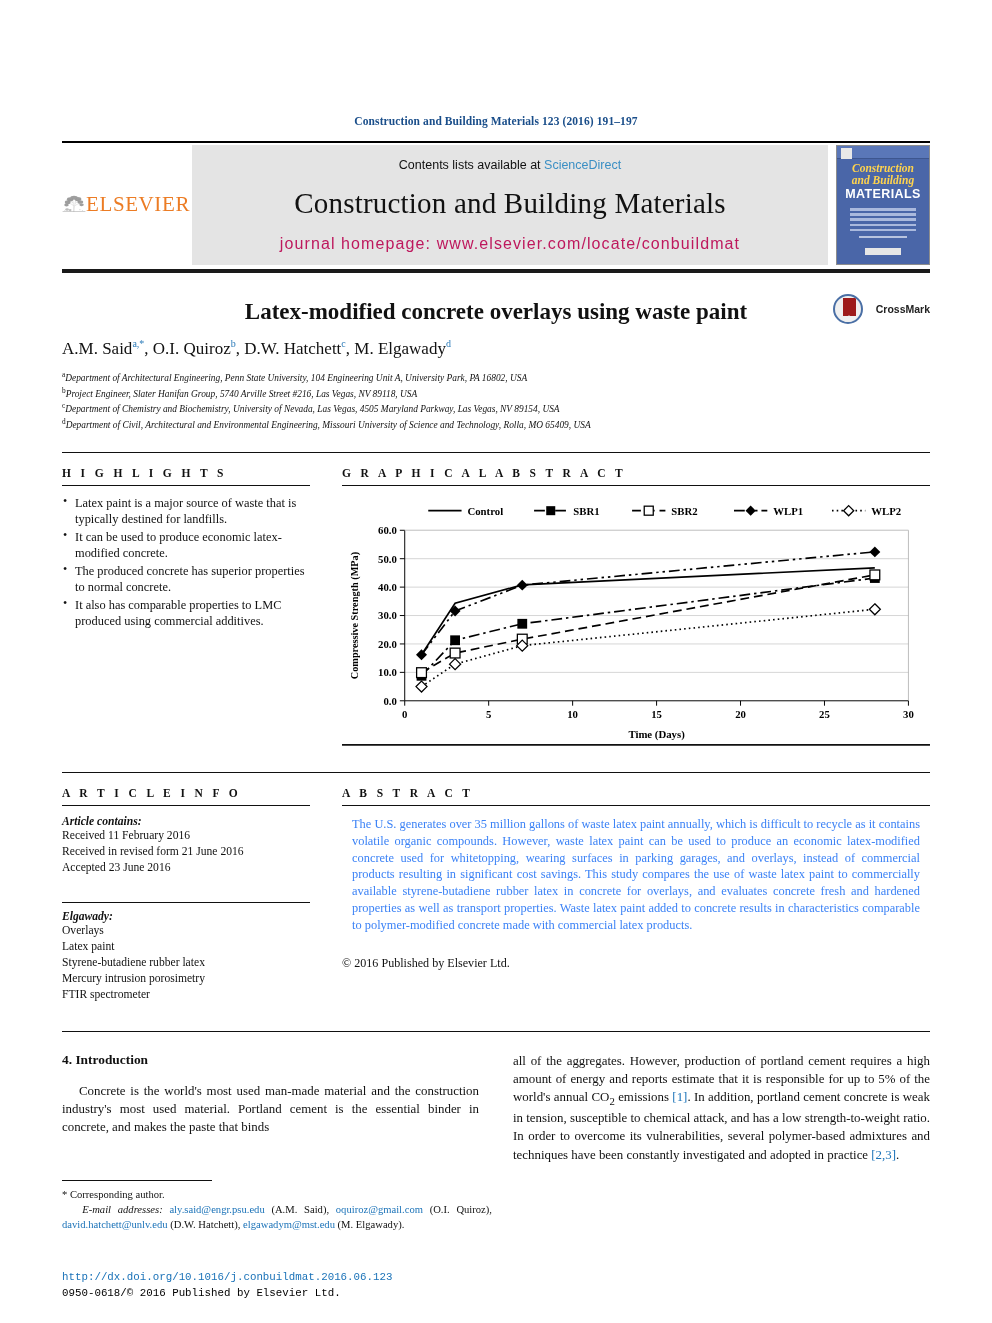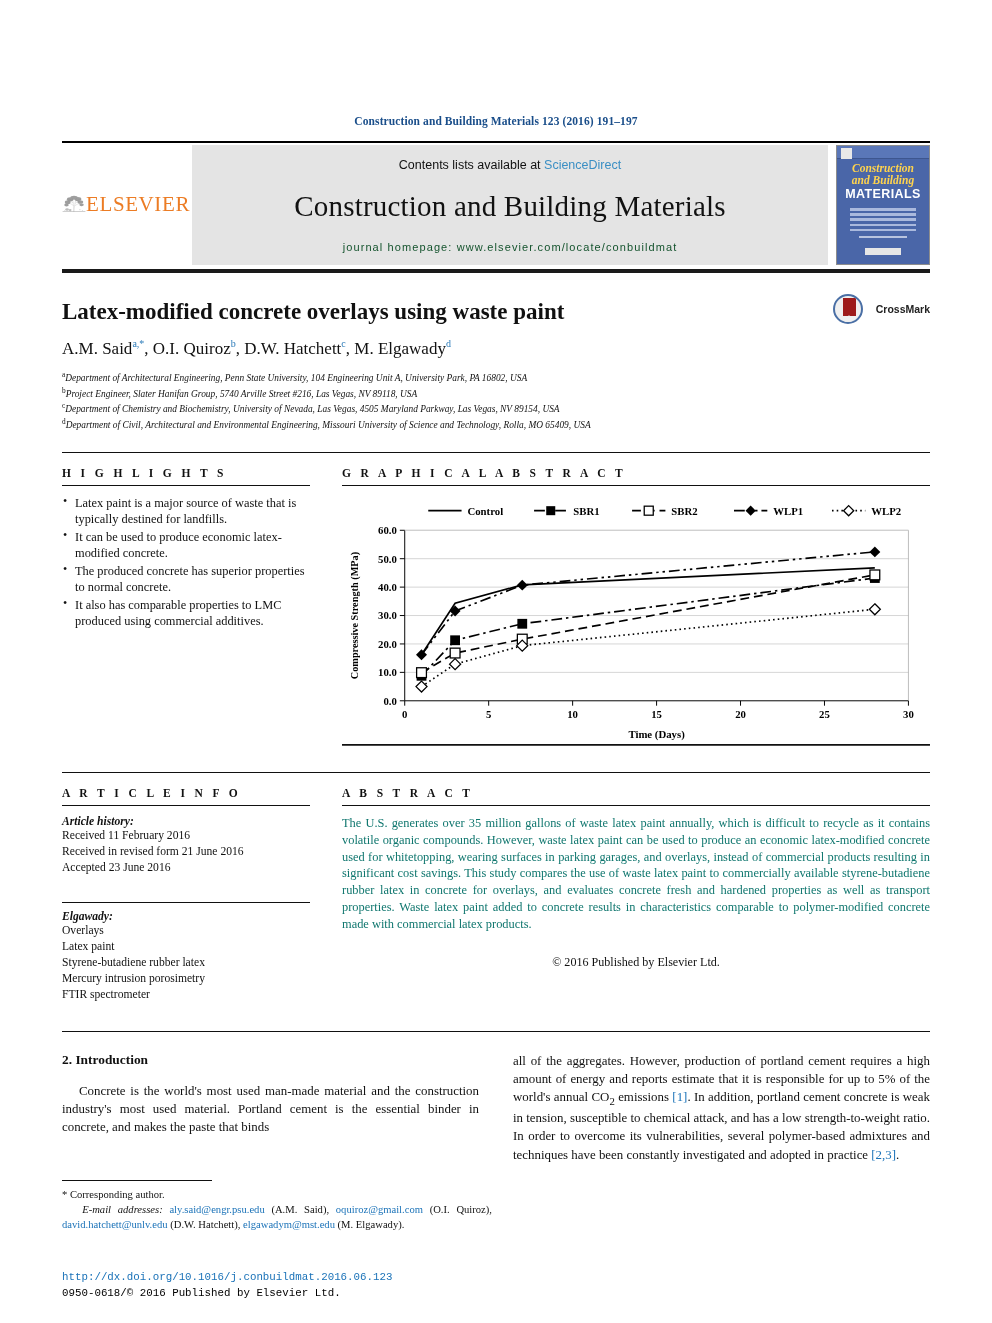--- a/index.html
+++ b/index.html
@@ -65,21 +65,21 @@
     font-size: 12.5px; color: #111;
   }
   .contents-line .sd { color: #3a8fc4; }
   .journal-title {
     font-family: "Liberation Serif", serif;
     font-size: 29px; color: #111;
     letter-spacing: 0.2px;
   }
   .homepage-line {
     font-family: "Liberation Sans", sans-serif;
-    font-size: 11px; color: #14532d;
+    font-size: 16px; color: #be185d;
     letter-spacing: 1.1px;
   }
   .cover-thumb {
     flex: 0 0 94px; width: 94px;
     margin-left: 8px;
     border: 1px solid #8d8d8d;
     background: #4a66a8;
     position: relative; overflow: hidden;
     display: flex; flex-direction: column; align-items: center;
   }
@@ -100,20 +100,21 @@
   }
 
   
   .titleblock { margin: 26px 62px 0 62px; position: relative; }
   .art-title {
     font-family: "Liberation Serif", serif;
     font-size: 23px;
     color: #111;
     margin: 0 0 13px 0;
     line-height: 1.15;
+    text-align: center;
   }
   .authors {
     font-family: "Liberation Serif", serif;
     font-size: 17px; color: #111; margin-bottom: 11px;
   }
   .authors sup { color:#2b7bb9; font-size: 10px; }
   .affil {
     font-family: "Liberation Serif", serif;
     font-style: italic;
     font-size: 9.4px;
@@ -196,26 +197,26 @@
     font-size: 11.6px; color:#111; line-height: 1.38;
   }
   .ai-gap { height: 26px; }
   .kw-rule { border-top: 1.4px solid #111; margin-bottom: 7px; }
 
   .abs-p {
     font-family: "Liberation Serif", serif;
     font-size: 12.4px;
     line-height: 1.36;
     text-align: justify;
-    color: #0f766e;
-    margin: 0;
+    color: #3b82f6;
+    margin: 10px;
   }
   .abs-copy {
     font-family: "Liberation Serif", serif;
-    font-size: 12.1px; text-align: center; margin-top: 22px; color:#111;
+    font-size: 12.1px; text-align: left; margin-top: 22px; color:#111;
   }
 
   
   .bodycols {
     margin: 28px 62px 0 62px;
     border-top: 1px solid #111;
     padding-top: 20px;
     display: flex;
     gap: 34px;
   }
@@ -461,21 +462,21 @@
             <line x1="0" y1="255" x2="600" y2="255" stroke="#111" stroke-width="1.6"></line>
           </svg>
       </div>
     </div>
   </div>
 
   <div class="cols2">
     <div class="col-left">
       <div class="sechead">A R T I C L E   I N F O</div>
       <div class="sechead-rule"></div>
-      <div class="ai-label">Article history:</div>
+      <div class="ai-label">Article contains:</div>
       <div class="ai-line">Received 11 February 2016</div>
       <div class="ai-line">Received in revised form 21 June 2016</div>
       <div class="ai-line">Accepted 23 June 2016</div>
       <div class="ai-gap"></div>
       <div class="kw-rule"></div>
       <div class="ai-label">Elgawady:</div>
       <div class="ai-line">Overlays</div>
       <div class="ai-line">Latex paint</div>
       <div class="ai-line">Styrene-butadiene rubber latex</div>
       <div class="ai-line">Mercury intrusion porosimetry</div>
@@ -485,21 +486,21 @@
     <div class="col-right">
       <div class="sechead">A B S T R A C T</div>
       <div class="sechead-rule"></div>
       <p class="abs-p">The U.S. generates over 35 million gallons of waste latex paint annually, which is difficult to recycle as it contains volatile organic compounds. However, waste latex paint can be used to produce an economic latex-modified concrete used for whitetopping, wearing surfaces in parking garages, and overlays, instead of commercial products resulting in significant cost savings. This study compares the use of waste latex paint to commercially available styrene-butadiene rubber latex in concrete for overlays, and evaluates concrete fresh and hardened properties as well as transport properties. Waste latex paint added to concrete results in characteristics comparable to polymer-modified concrete made with commercial latex products.</p>
       <div class="abs-copy">© 2016 Published by Elsevier Ltd.</div>
     </div>
   </div>
 
   <div class="bodycols">
     <div class="bodycol">
-      <div class="h2">2. Introduction</div>
+      <div class="h2">4. Introduction</div>
       <p class="bodyp">Concrete is the world's most used man-made material and the construction industry's most used material. Portland cement is the essential binder in concrete, and makes the paste that binds</p>
     </div>
     <div class="bodycol">
       <p class="bodyp noind"><span>all of the aggregates. However, production of portland cement requires a high amount of energy and reports estimate that it is responsible for up to 5% of the world's annual CO</span><sub>2</sub><span> emissions </span><span class="ref">[1]</span><span>. In addition, portland cement concrete is weak in tension, susceptible to chemical attack, and has a low strength-to-weight ratio. In order to overcome its vulnerabilities, several polymer-based admixtures and techniques have been constantly investigated and adopted in practice </span><span class="ref">[2,3]</span><span>.</span></p>
     </div>
   </div>
 
   <div class="footnote-wrap">
     <div class="fn-rule"></div>
     <div class="fn">* Corresponding author.</div>

